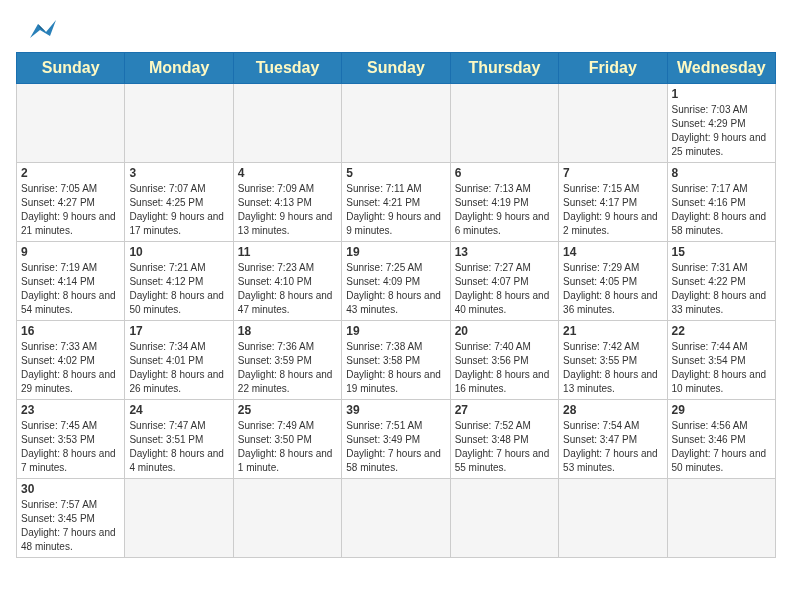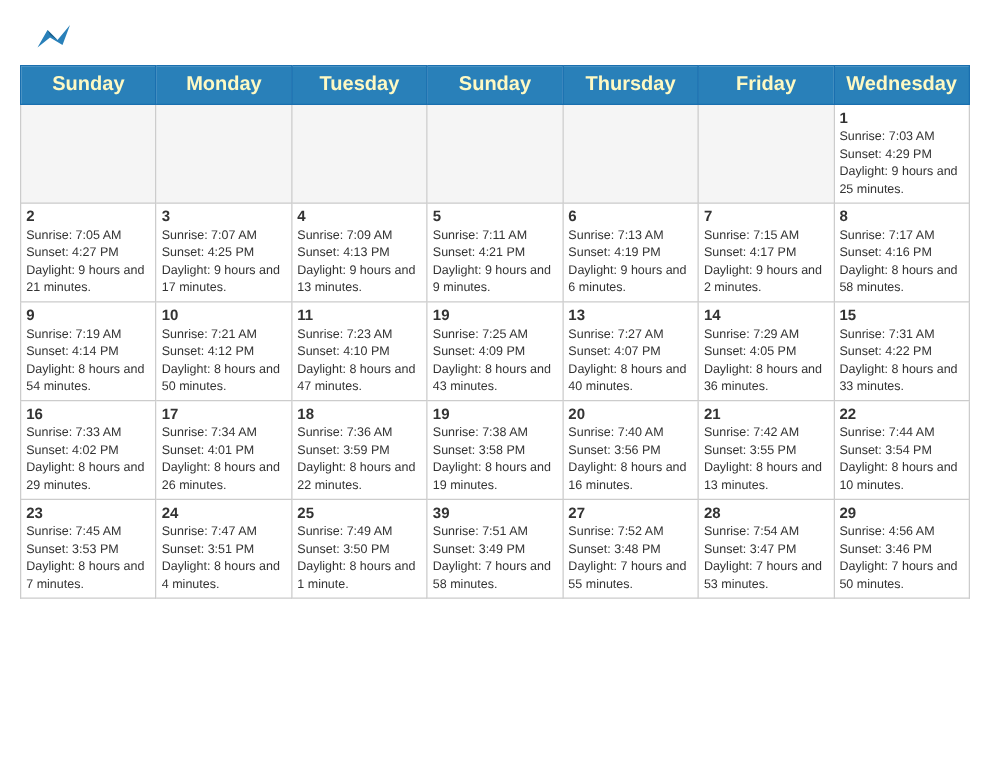--- a/index.html
+++ b/index.html
@@ -327,14 +327,29 @@
 and 53 minutes.</div>
         </td>
         <td>
           <span class="day-number">29</span>
           <div class="day-info">Sunrise: 4:56 AM
 Sunset: 3:46 PM
 Daylight: 7 hours
 and 50 minutes.</div>
         </td>
       </tr>
+      <tr>
+        <td>
+          <span class="day-number">30</span>
+          <div class="day-info">Sunrise: 7:57 AM
+Sunset: 3:45 PM
+Daylight: 7 hours
+and 48 minutes.</div>
+        </td>
+        <td class="empty"></td>
+        <td class="empty"></td>
+        <td class="empty"></td>
+        <td class="empty"></td>
+        <td class="empty"></td>
+        <td class="empty"></td>
+      </tr>
     </tbody>
 </table>
 
 </body></html>

